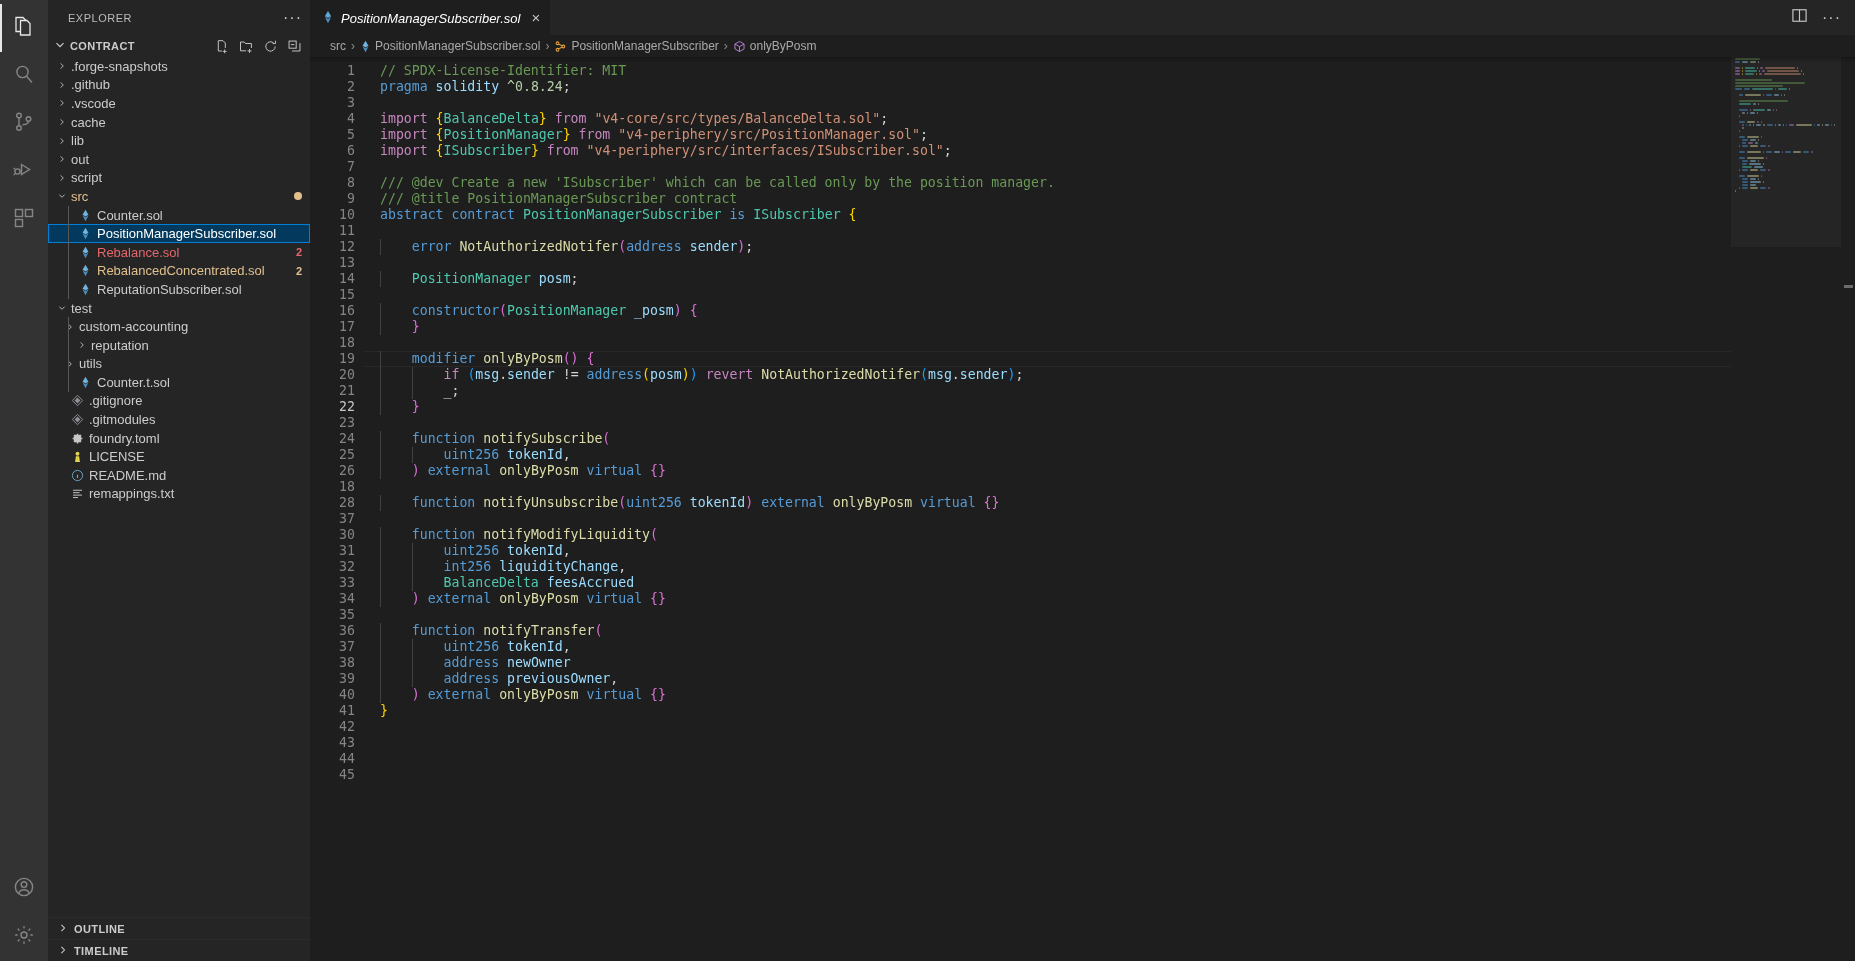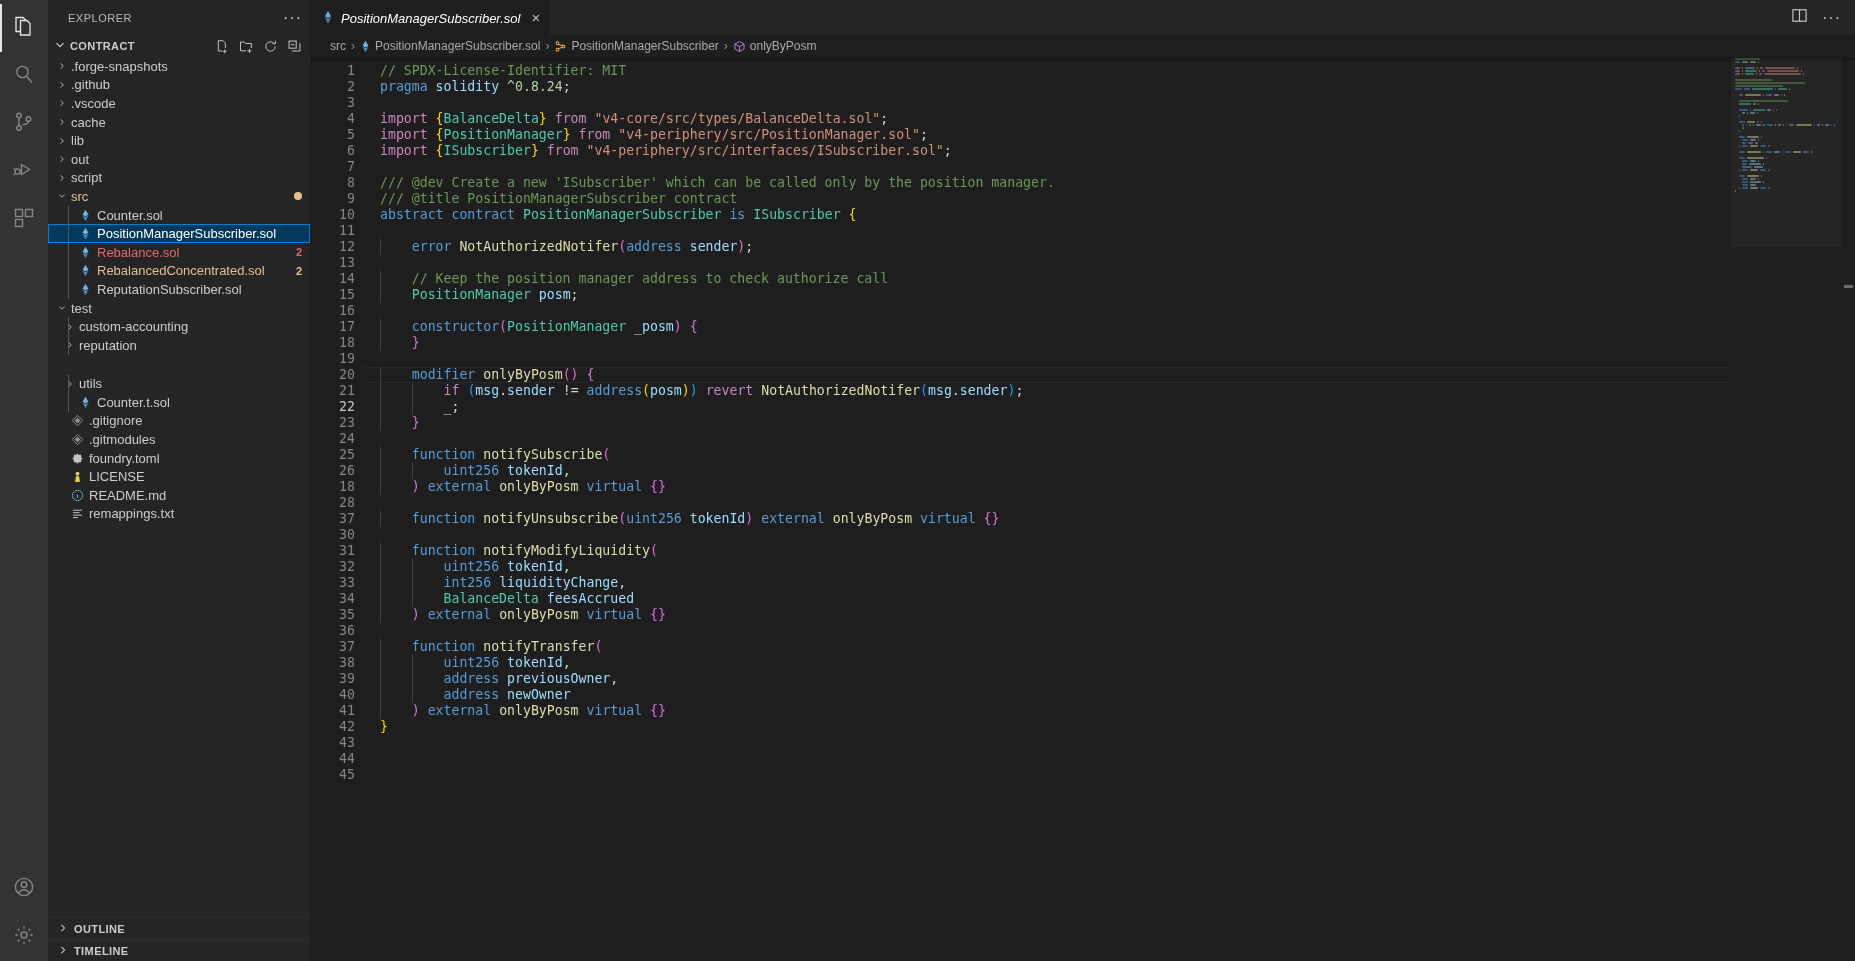--- a/index.html
+++ b/index.html
@@ -399,30 +399,30 @@
         </div>
         <div class="row" style="padding-left: 16px;">
           <span class="indent-guide" style="left: 20px;"></span>
           <span class="chev">
             <svg width="14" height="14" viewBox="0 0 16 16" fill="none" stroke="#cccccc" stroke-width="1.15">
               <path d="M6.2 4.5L9.7 8l-3.5 3.5"></path>
             </svg>
           </span>
           <span class="lbl">custom-accounting</span>
         </div>
+        <div class="row" style="padding-left: 28px;">
+          <span class="indent-guide" style="left: 20px;"></span>
+          <span class="chev">
+            <svg width="14" height="14" viewBox="0 0 16 16" fill="none" stroke="#cccccc" stroke-width="1.15">
+              <path d="M6.2 4.5L9.7 8l-3.5 3.5"></path>
+            </svg>
+          </span>
+          <span class="lbl">reputation</span>
+        </div>
         <div class="row" style="padding-left: 16px;">
-          <span class="indent-guide" style="left: 20px;"></span>
-          <span class="chev">
-            <svg width="14" height="14" viewBox="0 0 16 16" fill="none" stroke="#cccccc" stroke-width="1.15">
-              <path d="M6.2 4.5L9.7 8l-3.5 3.5"></path>
-            </svg>
-          </span>
-          <span class="lbl">reputation</span>
-        </div>
-        <div class="row" style="padding-left: 16px; margin-top: 20px;">
           <span class="indent-guide" style="left: 20px;"></span>
           <span class="chev">
             <svg width="14" height="14" viewBox="0 0 16 16" fill="none" stroke="#cccccc" stroke-width="1.15">
               <path d="M6.2 4.5L9.7 8l-3.5 3.5"></path>
             </svg>
           </span>
           <span class="lbl">utils</span>
         </div>
         <div class="row" style="padding-left: 16px;">
           <span class="indent-guide" style="left: 20px;"></span>
@@ -637,21 +637,20 @@
             <div class="cl"><span class="t c-ctl">import</span><span class="t c-plain"> </span><span class="t c-brk1">{</span><span class="t c-type">BalanceDelta</span><span class="t c-brk1">}</span><span class="t c-plain"> </span><span class="t c-ctl">from</span><span class="t c-plain"> </span><span class="t c-str">"v4-core/src/types/BalanceDelta.sol"</span><span class="t c-plain">;</span></div>
             <div class="cl"><span class="t c-ctl">import</span><span class="t c-plain"> </span><span class="t c-brk1">{</span><span class="t c-type">PositionManager</span><span class="t c-brk1">}</span><span class="t c-plain"> </span><span class="t c-ctl">from</span><span class="t c-plain"> </span><span class="t c-str">"v4-periphery/src/PositionManager.sol"</span><span class="t c-plain">;</span></div>
             <div class="cl"><span class="t c-ctl">import</span><span class="t c-plain"> </span><span class="t c-brk1">{</span><span class="t c-type">ISubscriber</span><span class="t c-brk1">}</span><span class="t c-plain"> </span><span class="t c-ctl">from</span><span class="t c-plain"> </span><span class="t c-str">"v4-periphery/src/interfaces/ISubscriber.sol"</span><span class="t c-plain">;</span></div>
             <div class="cl"></div>
             <div class="cl"><span class="t c-cmt">/// @dev Create a new 'ISubscriber' which can be called only by the position manager.</span></div>
             <div class="cl"><span class="t c-cmt">/// @title PositionManagerSubscriber contract</span></div>
             <div class="cl"><span class="t c-key">abstract</span><span class="t c-plain"> </span><span class="t c-key">contract</span><span class="t c-plain"> </span><span class="t c-type">PositionManagerSubscriber</span><span class="t c-plain"> </span><span class="t c-key">is</span><span class="t c-plain"> </span><span class="t c-type">ISubscriber</span><span class="t c-plain"> </span><span class="t c-brk1">{</span></div>
             <div class="cl"></div>
             <div class="cl"><span class="ind" style="left: 16px;"></span><span class="t c-plain">    </span><span class="t c-key">error</span><span class="t c-plain"> </span><span class="t c-fn">NotAuthorizedNotifer</span><span class="t c-brk2">(</span><span class="t c-key">address</span><span class="t c-plain"> </span><span class="t c-var">sender</span><span class="t c-brk2">)</span><span class="t c-plain">;</span></div>
             <div class="cl"></div>
-            <div class="cl"><span class="ind" style="left: 16px;"></span><span class="t c-plain">    </span><span class="t c-cmt">// Keep the position manager address to check authorize call</span></div>
             <div class="cl"><span class="ind" style="left: 16px;"></span><span class="t c-plain">    </span><span class="t c-type">PositionManager</span><span class="t c-plain"> </span><span class="t c-var">posm</span><span class="t c-plain">;</span></div>
             <div class="cl"></div>
             <div class="cl"><span class="ind" style="left: 16px;"></span><span class="t c-plain">    </span><span class="t c-key">constructor</span><span class="t c-brk2">(</span><span class="t c-type">PositionManager</span><span class="t c-plain"> </span><span class="t c-var">_posm</span><span class="t c-brk2">)</span><span class="t c-plain"> </span><span class="t c-brk2">{</span></div>
             <div class="cl"><span class="ind" style="left: 16px;"></span><span class="t c-plain">    </span><span class="t c-brk2">}</span></div>
             <div class="cl"></div>
             <div class="cl hl"><span class="ind" style="left: 16px;"></span><span class="t c-plain">    </span><span class="t c-key">modifier</span><span class="t c-plain"> </span><span class="t c-fn">onlyByPosm</span><span class="t c-brk2">()</span><span class="t c-plain"> </span><span class="t c-brk2">{</span></div>
             <div class="cl"><span class="ind" style="left: 16px;"></span><span class="ind" style="left: 47.72px;"></span><span class="t c-plain">        </span><span class="t c-ctl">if</span><span class="t c-plain"> </span><span class="t c-brk3">(</span><span class="t c-var">msg</span><span class="t c-plain">.</span><span class="t c-var">sender</span><span class="t c-plain"> != </span><span class="t c-key">address</span><span class="t c-brk1">(</span><span class="t c-var">posm</span><span class="t c-brk1">)</span><span class="t c-brk3">)</span><span class="t c-plain"> </span><span class="t c-ctl">revert</span><span class="t c-plain"> </span><span class="t c-fn">NotAuthorizedNotifer</span><span class="t c-brk3">(</span><span class="t c-var">msg</span><span class="t c-plain">.</span><span class="t c-var">sender</span><span class="t c-brk3">)</span><span class="t c-plain">;</span></div>
             <div class="cl"><span class="ind" style="left: 16px;"></span><span class="ind" style="left: 47.72px;"></span><span class="t c-plain">        _;</span></div>
             <div class="cl"><span class="ind" style="left: 16px;"></span><span class="t c-plain">    </span><span class="t c-brk2">}</span></div>
             <div class="cl"></div>
@@ -662,22 +661,22 @@
             <div class="cl"><span class="ind" style="left: 16px;"></span><span class="t c-plain">    </span><span class="t c-key">function</span><span class="t c-plain"> </span><span class="t c-fn">notifyUnsubscribe</span><span class="t c-brk2">(</span><span class="t c-key">uint256</span><span class="t c-plain"> </span><span class="t c-var">tokenId</span><span class="t c-brk2">)</span><span class="t c-plain"> </span><span class="t c-key">external</span><span class="t c-plain"> </span><span class="t c-fn">onlyByPosm</span><span class="t c-plain"> </span><span class="t c-key">virtual</span><span class="t c-plain"> </span><span class="t c-brk2">{}</span></div>
             <div class="cl"></div>
             <div class="cl"><span class="ind" style="left: 16px;"></span><span class="t c-plain">    </span><span class="t c-key">function</span><span class="t c-plain"> </span><span class="t c-fn">notifyModifyLiquidity</span><span class="t c-brk2">(</span></div>
             <div class="cl"><span class="ind" style="left: 16px;"></span><span class="ind" style="left: 47.72px;"></span><span class="t c-plain">        </span><span class="t c-key">uint256</span><span class="t c-plain"> </span><span class="t c-var">tokenId</span><span class="t c-plain">,</span></div>
             <div class="cl"><span class="ind" style="left: 16px;"></span><span class="ind" style="left: 47.72px;"></span><span class="t c-plain">        </span><span class="t c-key">int256</span><span class="t c-plain"> </span><span class="t c-var">liquidityChange</span><span class="t c-plain">,</span></div>
             <div class="cl"><span class="ind" style="left: 16px;"></span><span class="ind" style="left: 47.72px;"></span><span class="t c-plain">        </span><span class="t c-type">BalanceDelta</span><span class="t c-plain"> </span><span class="t c-var">feesAccrued</span></div>
             <div class="cl"><span class="ind" style="left: 16px;"></span><span class="t c-plain">    </span><span class="t c-brk2">)</span><span class="t c-plain"> </span><span class="t c-key">external</span><span class="t c-plain"> </span><span class="t c-fn">onlyByPosm</span><span class="t c-plain"> </span><span class="t c-key">virtual</span><span class="t c-plain"> </span><span class="t c-brk2">{}</span></div>
             <div class="cl"></div>
             <div class="cl"><span class="ind" style="left: 16px;"></span><span class="t c-plain">    </span><span class="t c-key">function</span><span class="t c-plain"> </span><span class="t c-fn">notifyTransfer</span><span class="t c-brk2">(</span></div>
             <div class="cl"><span class="ind" style="left: 16px;"></span><span class="ind" style="left: 47.72px;"></span><span class="t c-plain">        </span><span class="t c-key">uint256</span><span class="t c-plain"> </span><span class="t c-var">tokenId</span><span class="t c-plain">,</span></div>
+            <div class="cl"><span class="ind" style="left: 16px;"></span><span class="ind" style="left: 47.72px;"></span><span class="t c-plain">        </span><span class="t c-key">address</span><span class="t c-plain"> </span><span class="t c-var">newOwner</span></div>
             <div class="cl"><span class="ind" style="left: 16px;"></span><span class="ind" style="left: 47.72px;"></span><span class="t c-plain">        </span><span class="t c-key">address</span><span class="t c-plain"> </span><span class="t c-var">previousOwner</span><span class="t c-plain">,</span></div>
-            <div class="cl"><span class="ind" style="left: 16px;"></span><span class="ind" style="left: 47.72px;"></span><span class="t c-plain">        </span><span class="t c-key">address</span><span class="t c-plain"> </span><span class="t c-var">newOwner</span></div>
             <div class="cl"><span class="ind" style="left: 16px;"></span><span class="t c-plain">    </span><span class="t c-brk2">)</span><span class="t c-plain"> </span><span class="t c-key">external</span><span class="t c-plain"> </span><span class="t c-fn">onlyByPosm</span><span class="t c-plain"> </span><span class="t c-key">virtual</span><span class="t c-plain"> </span><span class="t c-brk2">{}</span></div>
             <div class="cl"><span class="t c-brk1">}</span></div>
           </div>
       </div>
       <div class="minimap" id="minimap">
         <div class="mm-slider"></div>
       <div class="mm-line" style="padding-left: 4px;">
             <span class="mm-seg" style="width: 25.42px; background: rgb(76, 107, 66);"></span>
           </div>
           <div class="mm-line" style="padding-left: 4px;">

